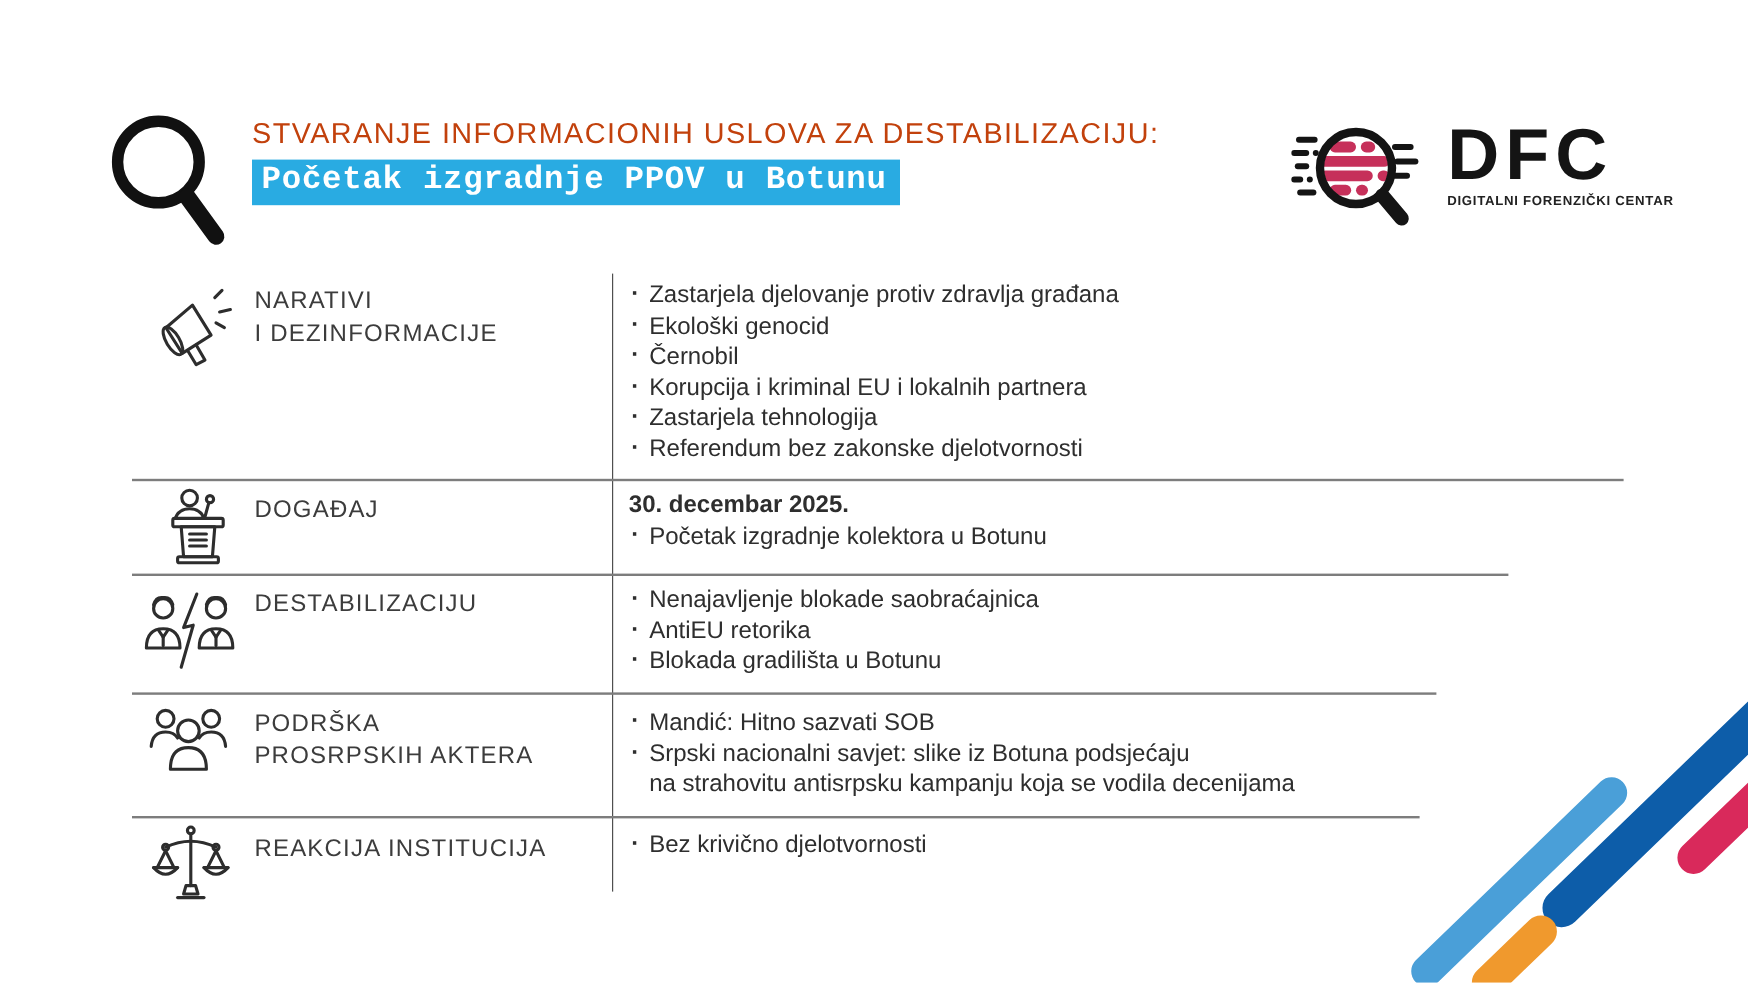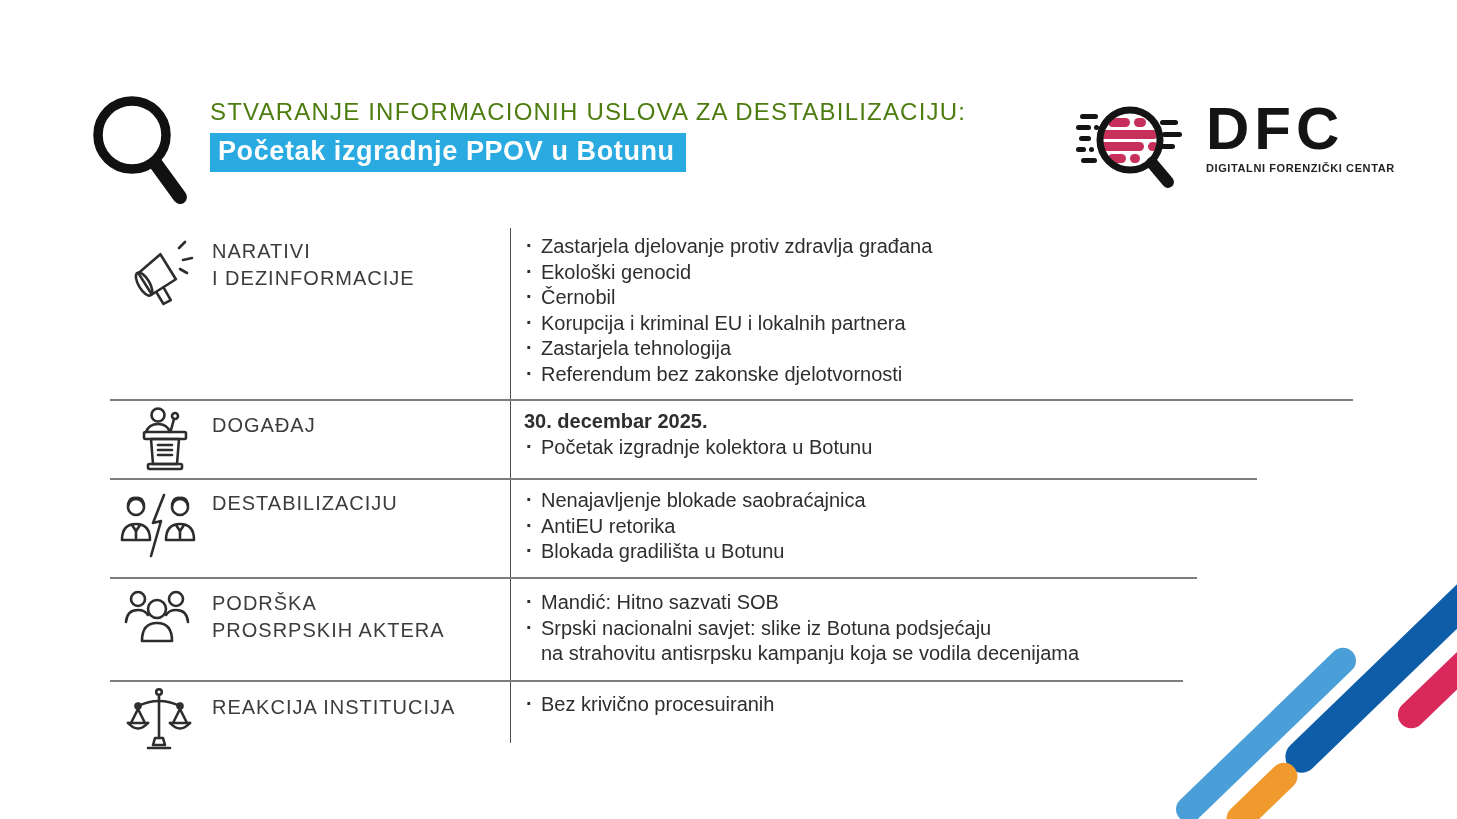--- a/index.html
+++ b/index.html
@@ -3,23 +3,23 @@
 <meta charset="utf-8">
 <style>
   * { margin:0; padding:0; box-sizing:border-box; }
   html,body { width:1457px; height:819px; }
   body { font-family:"Liberation Sans", sans-serif; background:#ffffff; }
   .canvas { position:relative; width:1457px; height:819px; background:#fff; overflow:hidden; }
 
   
   .search-glass { position:absolute; left:92px; top:90px; }
   .title-block { position:absolute; left:210px; top:98px; }
-  .main-title { font-size:24px; font-weight:400; letter-spacing:1.2px; color:#4d7c0f; white-space:nowrap; }
+  .main-title { font-size:24px; font-weight:400; letter-spacing:1.2px; color:#c2410c; white-space:nowrap; }
   .sub-title { display:inline-block; margin-top:7px; background:#29abe2; color:#ffffff;
-               font-size:27px; font-weight:700; letter-spacing:0.6px; padding:3px 11px 5px 8px; white-space:nowrap; }
+               font-size:27px; font-weight:700; letter-spacing:0.6px; padding:3px 11px 5px 8px; white-space:nowrap;font-family:Liberation Mono, monospace; }
 
   
   .logo { position:absolute; left:1076px; top:96px; display:flex; align-items:flex-start;gap:16px; }
   .logo-text { margin-left:6px; margin-top:4px; }
   .logo-acronym { font-size:60px; font-weight:800; letter-spacing:5px; color:#141414; line-height:58px; }
   .logo-caption { font-size:11px; font-weight:700; letter-spacing:0.6px; color:#222; margin-top:4px; white-space:nowrap; }
 
   
   .vline { position:absolute; left:510px; top:228px; width:1px; height:515px; background:#4f4f4f; }
   .hline { position:absolute; height:2px; background:#7d7d7d; left:110px; }
@@ -216,21 +216,21 @@
     <path d="M44 37 H64"></path>
       <path d="M44 37 Q54 48 64 37"></path>
     <path d="M29 52 L37 52 L39 59 L27 59 Z"></path>
     <path d="M22 62 H44"></path>
   </svg>
   <div class="row-label" style="top:694px;">
     <div>REAKCIJA INSTITUCIJA</div>
   </div>
   <div class="row-content" style="top:692px;">
     <ul>
-      <li class="bullet">Bez krivično procesuiranih</li>
+      <li class="bullet">Bez krivično djelotvornosti</li>
     </ul>
   </div>
 
   <div class="stripe stripe-lightblue"></div>
   <div class="stripe stripe-darkblue"></div>
   <div class="stripe stripe-pink"></div>
   <div class="stripe stripe-orange"></div>
 
 </div>
 

